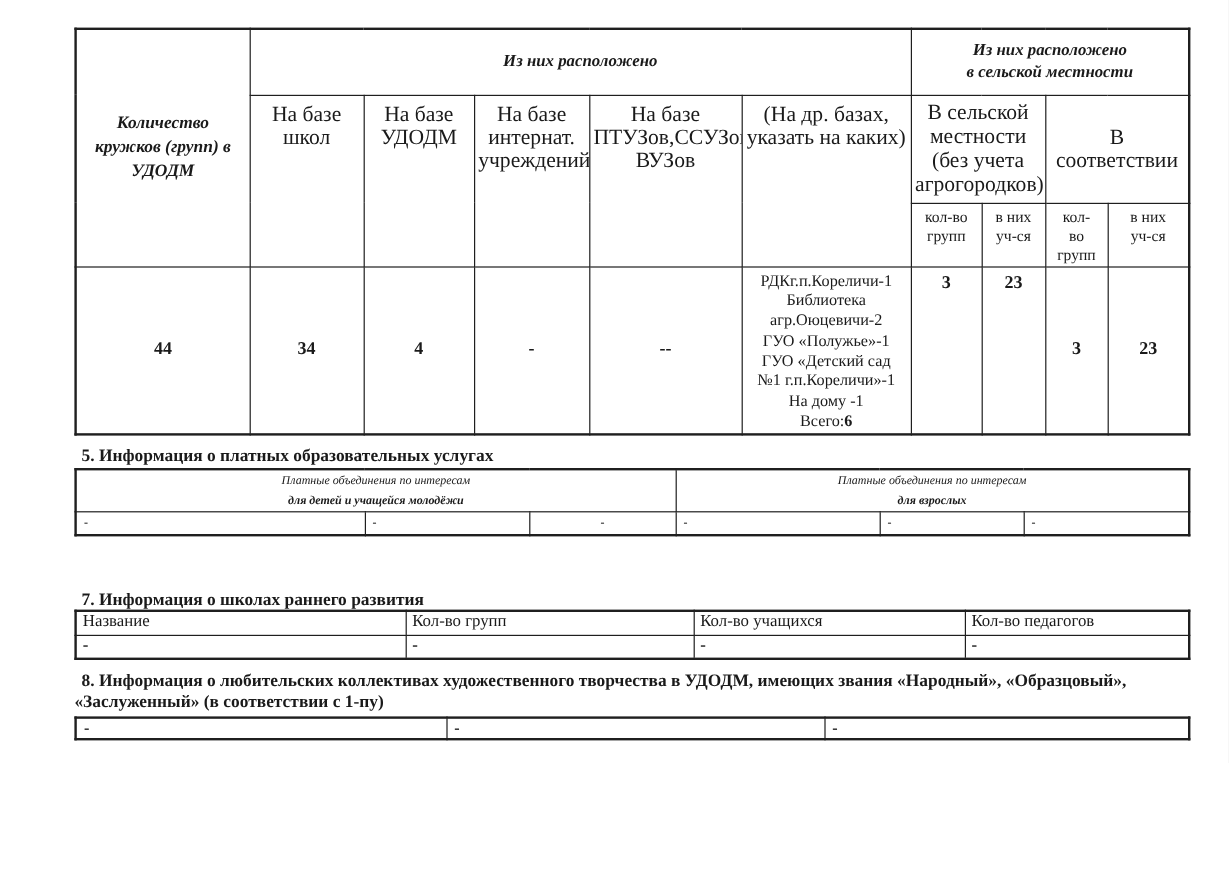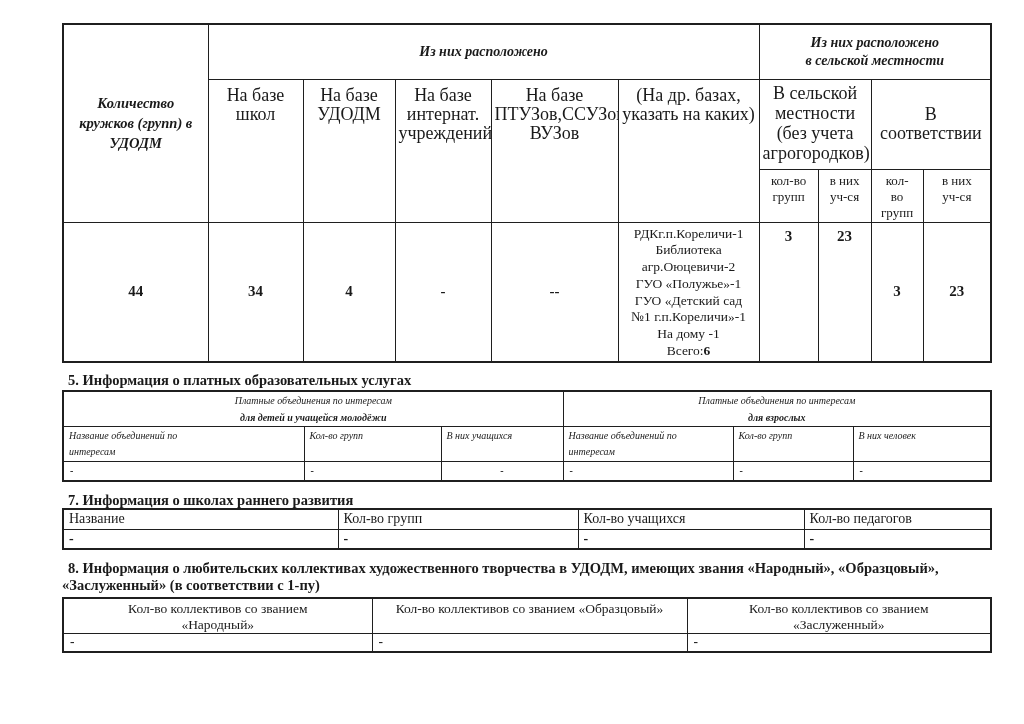--- a/index.html
+++ b/index.html
@@ -153,30 +153,20 @@
         <tr style="height:34px">
       <td colspan="3" class="gtop c">
         <div>Платные объединения по интересам</div>
         <div class="gbottom">для детей и учащейся молодёжи</div>
       </td>
       <td colspan="3" class="gtop c">
         <div>Платные объединения по интересам</div>
         <div class="gbottom">для взрослых</div>
       </td>
     </tr>
-    <tr style="height:34px">
-      <td class="hdr pre">Название объединений по
-интересам</td>
-      <td class="hdr">Кол-во групп</td>
-      <td class="hdr">В них учащихся</td>
-      <td class="hdr pre">Название объединений по
-интересам</td>
-      <td class="hdr">Кол-во групп</td>
-      <td class="hdr">В них человек</td>
-    </tr>
     <tr style="height:19px">
       <td class="dash">-</td>
       <td class="dash">-</td>
       <td class="dash c">-</td>
       <td class="dash">-</td>
       <td class="dash">-</td>
       <td class="dash">-</td>
     </tr>
   </tbody>
     </table>
@@ -207,27 +197,20 @@
 
   <div class="heading h8">8. Информация о любительских коллективах художественного творчества в УДОДМ, имеющих звания «Народный», «Образцовый»,
 «Заслуженный» (в соответствии с 1-пу)</div>
   <table class="s8">
     <colgroup>
       <col style="width:309px">
         <col style="width:315px">
         <col style="width:304px">
     </colgroup>
     <tbody>
-        <tr style="height:33px">
-      <td class="hdr pre">Кол-во коллективов со званием
-«Народный»</td>
-      <td class="hdr pre">Кол-во коллективов со званием «Образцовый»</td>
-      <td class="hdr pre">Кол-во коллективов со званием
-«Заслуженный»</td>
-    </tr>
     <tr style="height:18px">
       <td class="dash">-</td>
       <td class="dash">-</td>
       <td class="dash">-</td>
     </tr>
   </tbody>
     </table>
 
 </div>
 

